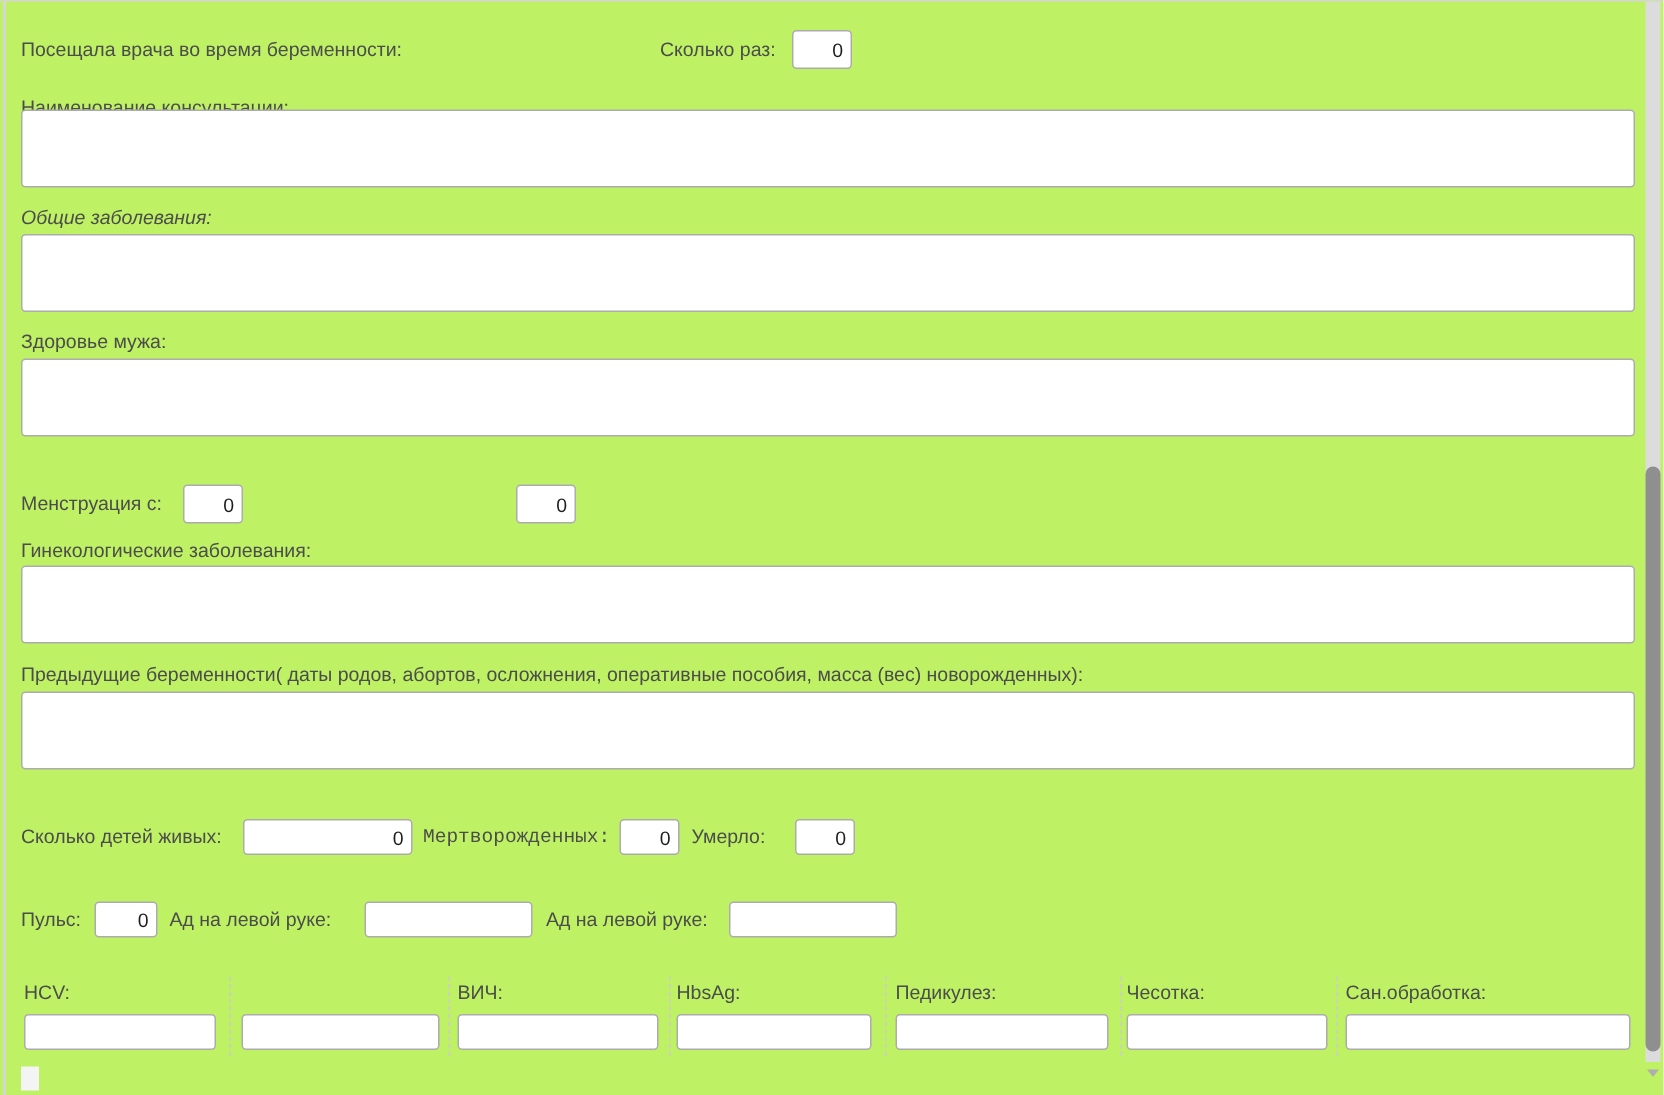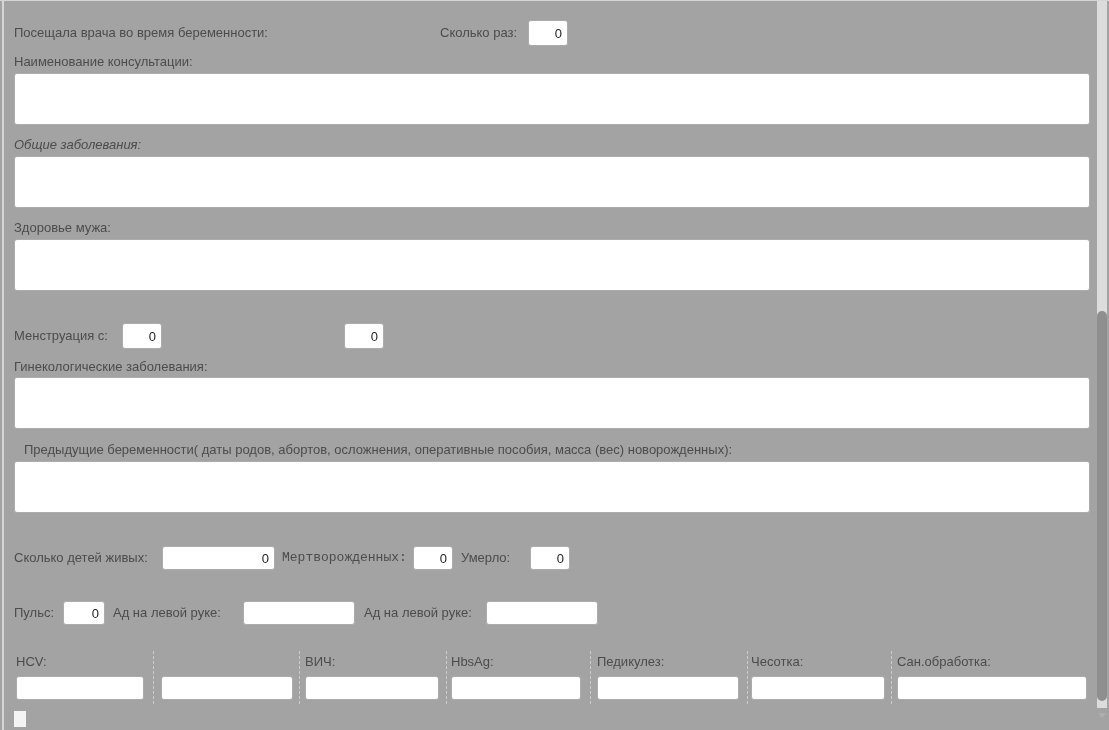--- a/index.html
+++ b/index.html
@@ -1,21 +1,21 @@
 <!DOCTYPE html>
 <html><head>
 <meta charset="utf-8">
 <style>
   * { box-sizing: border-box; margin: 0; padding: 0; }
   html,body { background:#fff; }
   body { font-family: "Liberation Sans", "DejaVu Sans", sans-serif; }
   .page {
     position: relative;
     width: 1109px; height: 730px;
-    background: #a3a3a3;
+    background: #bef264;
     border-top: 1px solid #d5d5d5;
     overflow: hidden;
   }
   .left-edge {
     position: absolute; left: 2px; top: 0; width: 2px; height: 730px;
     background: #d6d6d6;
   }
   .lbl {
     position: absolute;
     font-size: 13px;
@@ -111,37 +111,37 @@
 </head>
 <body>
 
 <div class="page">
   <div class="left-edge"></div>
 
   <div class="lbl" style="left:14px; top:19px; line-height:26px;">Посещала врача во время беременности:</div>
   <div class="lbl" style="left:440px; top:19px; line-height:26px;">Сколько раз:</div>
   <input class="inp num" style="left: 528px; top: 19px; width: 40px; height: 26px;" value="0">
 
-  <div class="lbl" style="left:14px; top:53px;">Наименование консультации:</div>
+  <div class="lbl" style="left:14px; top:63px;">Наименование консультации:</div>
   <textarea class="area" style="left: 14px; top: 72px; width: 1076px; height: 52px;"></textarea>
 
   <div class="lbl" style="left:14px; top:136px;font-style:italic;">Общие заболевания:</div>
   <textarea class="area" style="left: 14px; top: 155px; width: 1076px; height: 52px;"></textarea>
 
   <div class="lbl" style="left:14px; top:219px;">Здоровье мужа:</div>
   <textarea class="area" style="left: 14px; top: 238px; width: 1076px; height: 52px;"></textarea>
 
   <div class="lbl" style="left:14px; top:322px; line-height:26px;">Менструация с:</div>
   <input class="inp num" style="left: 122px; top: 322px; width: 40px; height: 26px;" value="0">
   <input class="inp num" style="left: 344px; top: 322px; width: 40px; height: 26px;" value="0">
 
   <div class="lbl" style="left:14px; top:358px;">Гинекологические заболевания:</div>
   <textarea class="area" style="left: 14px; top: 376px; width: 1076px; height: 52px;"></textarea>
 
-  <div class="lbl" style="left:14px; top:441px;margin-left:10px;">Предыдущие беременности( даты родов, абортов, осложнения, оперативные пособия, масса (вес) новорожденных):</div>
+  <div class="lbl" style="left:14px; top:441px;">Предыдущие беременности( даты родов, абортов, осложнения, оперативные пособия, масса (вес) новорожденных):</div>
   <textarea class="area" style="left: 14px; top: 460px; width: 1076px; height: 52px;"></textarea>
 
   <div class="lbl" style="left:14px; top:545px; line-height:24px;">Сколько детей живых:</div>
   <input class="inp num" style="left: 162px; top: 545px; width: 113px; height: 24px;" value="0">
   <div class="lbl" style="left:282px; top:545px; line-height:24px;font-family:Liberation Mono, monospace;">Мертворожденных:</div>
   <input class="inp num" style="left: 413px; top: 545px; width: 40px; height: 24px;" value="0">
   <div class="lbl" style="left:461px; top:545px; line-height:24px;">Умерло:</div>
   <input class="inp num" style="left: 530px; top: 545px; width: 40px; height: 24px;" value="0">
 
   <div class="lbl" style="left:14px; top:600px; line-height:24px;">Пульс:</div>

